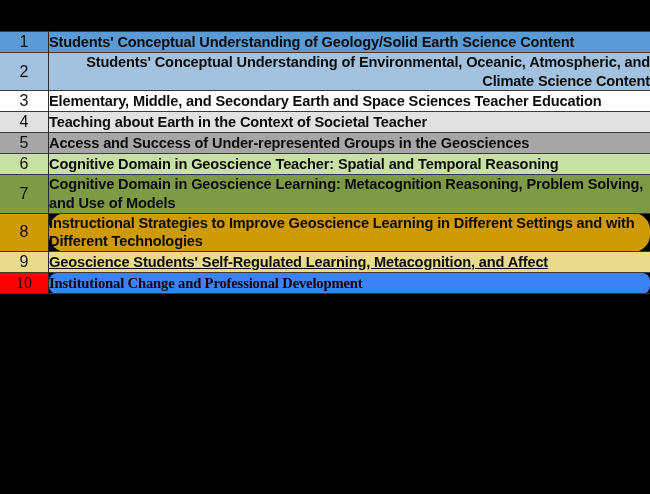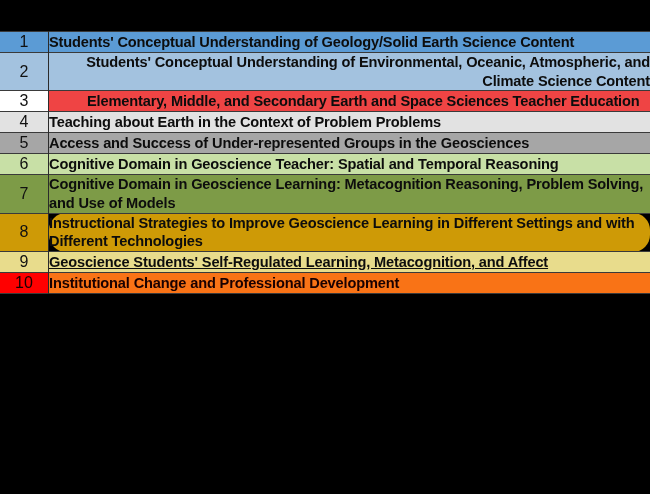--- a/index.html
+++ b/index.html
@@ -54,45 +54,45 @@
   }
   tr.r1 td { background: #5B9BD5; }
   tr.r2 td { background: #A3C2DF; }
   tr.r3 td { background: #FFFFFF; }
   tr.r4 td { background: #E2E2E2; }
   tr.r5 td { background: #A6A6A6; }
   tr.r6 td { background: #C8E0A6; }
   tr.r7 td { background: #7D9B47; }
   tr.r8 td { background: #CE9A06; }
   tr.r9 td { background: #E8DC8C; }
-  tr.r10 td { background: #FF0000; }
+  tr.r10 td { background: #FF0000; font-family: Liberation Serif, serif; }
   tr.r10 td.num-cell,
   tr.r10 td.label-cell { color: #1a0000; }
 </style>
 </head>
 <body>
 
 <div id="slide">
   <table id="theme-table">
     <tbody>
       <tr class="r1">
         <td class="num-cell" style="background: rgb(91, 155, 213);">1</td>
         <td class="label-cell" style="background: rgb(91, 155, 213);">Students' Conceptual Understanding of Geology/Solid Earth Science Content</td>
       </tr>
       <tr class="r2">
         <td class="num-cell" style="background: rgb(163, 194, 223);">2</td>
         <td class="label-cell" style="background: rgb(163, 194, 223); text-align: right;">Students' Conceptual Understanding of Environmental, Oceanic, Atmospheric, and Climate Science Content</td>
       </tr>
       <tr class="r3">
         <td class="num-cell" style="background: rgb(255, 255, 255);">3</td>
-        <td class="label-cell" style="background: #ef4444; padding-left: 38px;">Elementary, Middle, and Secondary Earth and Space Sciences Teacher Education</td>
+        <td class="label-cell" style="background: #ffffff;">Elementary, Middle, and Secondary Earth and Space Sciences Teacher Education</td>
       </tr>
       <tr class="r4">
         <td class="num-cell" style="background: rgb(226, 226, 226);">4</td>
-        <td class="label-cell" style="background: rgb(226, 226, 226);">Teaching about Earth in the Context of Problem Problems</td>
+        <td class="label-cell" style="background: rgb(226, 226, 226);">Teaching about Earth in the Context of Societal Teacher</td>
       </tr>
       <tr class="r5">
         <td class="num-cell" style="background: rgb(166, 166, 166);">5</td>
         <td class="label-cell" style="background: rgb(166, 166, 166);">Access and Success of Under-represented Groups in the Geosciences</td>
       </tr>
       <tr class="r6">
         <td class="num-cell" style="background: rgb(200, 224, 166);">6</td>
         <td class="label-cell" style="background: rgb(200, 224, 166);">Cognitive Domain in Geoscience Teacher: Spatial and Temporal Reasoning</td>
       </tr>
       <tr class="r7">
@@ -102,17 +102,17 @@
       <tr class="r8">
         <td class="num-cell" style="background: rgb(206, 154, 6);">8</td>
         <td class="label-cell" style="background: rgb(206, 154, 6); border-radius: 17px;">Instructional Strategies to Improve Geoscience Learning in Different Settings and with Different Technologies</td>
       </tr>
       <tr class="r9">
         <td class="num-cell" style="background: rgb(232, 220, 140);">9</td>
         <td class="label-cell" style="background: rgb(232, 220, 140); text-decoration: underline;">Geoscience Students' Self-Regulated Learning, Metacognition, and Affect</td>
       </tr>
       <tr class="r10">
         <td class="num-cell" style="background: rgb(255, 0, 0);">10</td>
-        <td class="label-cell" style="background: #f97316;">Institutional Change and Professional Development</td>
+        <td class="label-cell" style="background: #3b82f6; border-radius: 8px;">Institutional Change and Professional Development</td>
       </tr>
     </tbody>
   </table>
 </div>
 
 </body></html>

